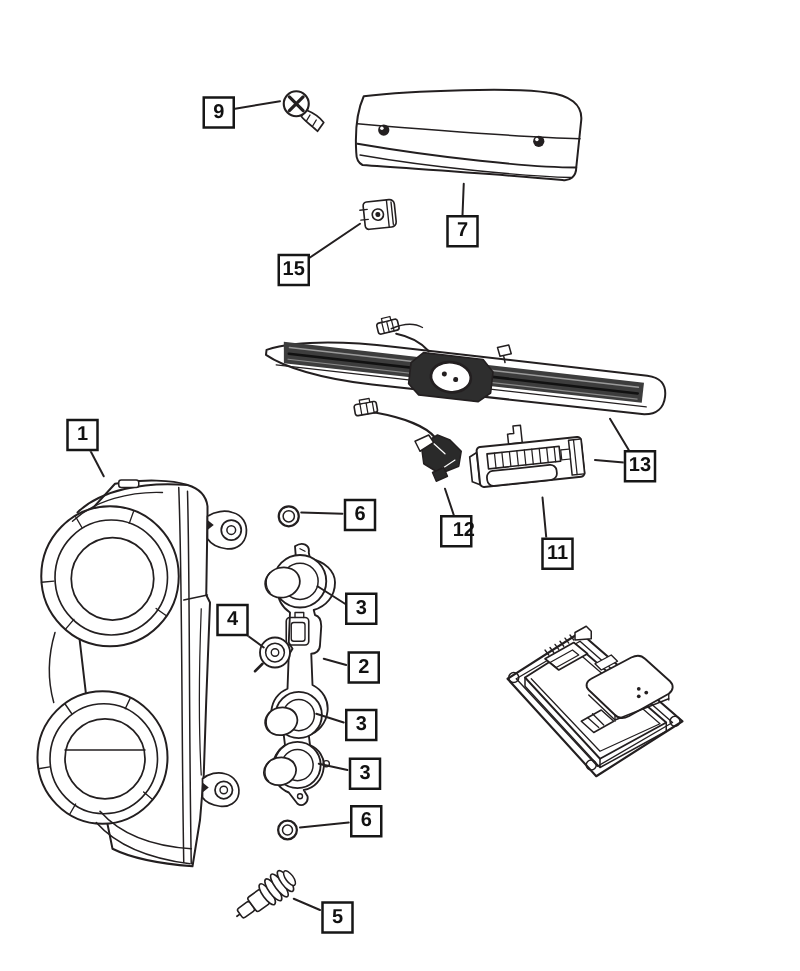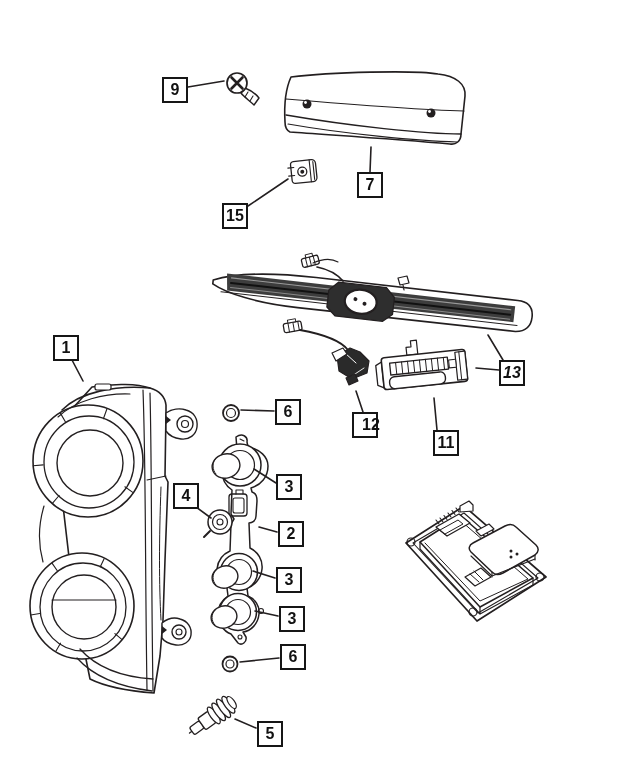--- a/index.html
+++ b/index.html
@@ -231,21 +231,21 @@
         <path d="M279,658 L240,662"></path>
         <path d="M256,728 L235,719"></path>
       </g>
     </g>
   </svg>
 
   <div class="callout" style="left:162px;top:77px;">9</div>
   <div class="callout" style="left:357px;top:172px;">7</div>
   <div class="callout" style="left:222px;top:203px;">15</div>
   <div class="callout" style="left:53px;top:335px;">1</div>
-  <div class="callout" style="left:499px;top:360px;font-style:italic;">13</div>
+  <div class="callout" style="left:499px;top:360px;">13</div>
   <div class="callout" style="left:352px;top:412px;padding-left:12px;">12</div>
   <div class="callout" style="left:433px;top:430px;">11</div>
   <div class="callout" style="left:275px;top:399px;">6</div>
   <div class="callout" style="left:276px;top:474px;">3</div>
   <div class="callout" style="left:173px;top:483px;">4</div>
   <div class="callout" style="left:278px;top:521px;">2</div>
   <div class="callout" style="left:276px;top:567px;">3</div>
   <div class="callout" style="left:279px;top:606px;">3</div>
   <div class="callout" style="left:280px;top:644px;">6</div>
   <div class="callout" style="left:257px;top:721px;">5</div>

